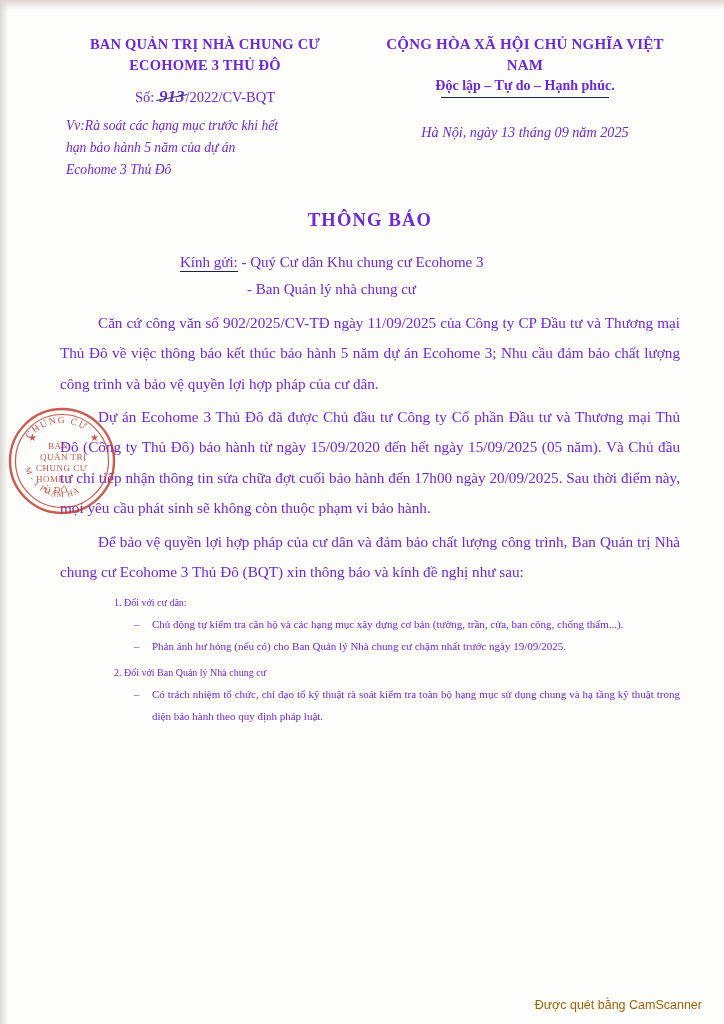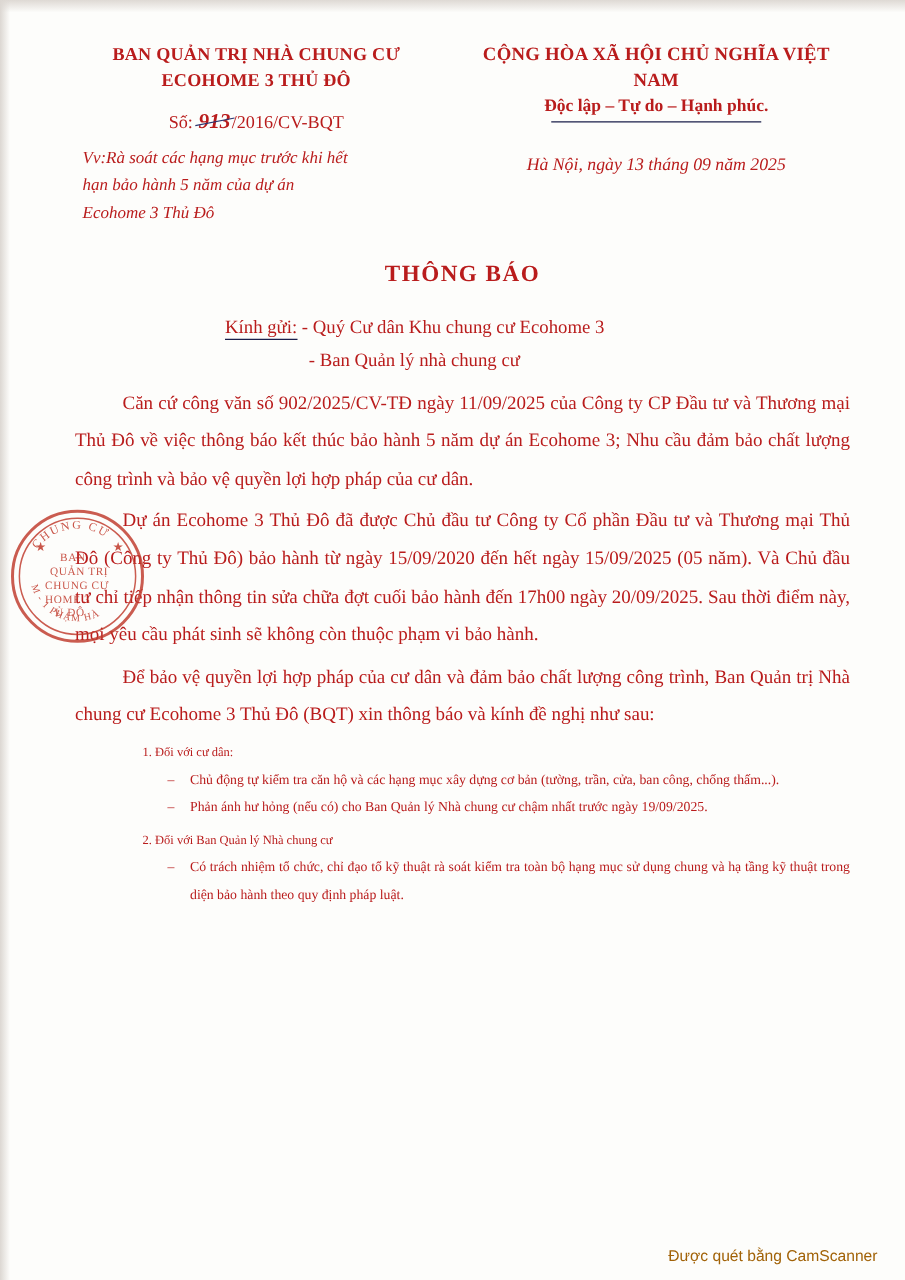--- a/index.html
+++ b/index.html
@@ -33,21 +33,21 @@
     left: 0; top: 0; bottom: 0; width: 8px;
     background: linear-gradient(90deg, #dcd7d2 0%, rgba(253,253,251,0) 100%);
     pointer-events: none;
   }
 
   .doc {
     position: absolute;
     left: 60px;
     top: 34px;
     width: 620px;
-    color: #b91c1c;
+    color: #6d28d9;
   }
 
   
   .header {
     display: flex;
     justify-content: space-between;
     align-items: flex-start;
   }
   .hdr-left { width: 290px; text-align: center; }
   .hdr-right { width: 310px; text-align: center; }
@@ -194,21 +194,21 @@
 
   <div class="doc">
 
     <div class="header">
       <div class="hdr-left">
         <div class="org-name">BAN QUẢN TRỊ NHÀ CHUNG CƯ</div>
         <div class="org-name">ECOHOME 3 THỦ ĐÔ</div>
 
         <div class="so-line">
           <span>Số:</span>
-          <span class="so-number"><span>913</span><span class="strike"></span></span><span>/2016/CV-BQT</span>
+          <span class="so-number"><span>913</span><span class="strike"></span></span><span>/2022/CV-BQT</span>
         </div>
 
         <div class="vv">
           <div>Vv:Rà soát  các hạng mục trước khi hết</div>
           <div>hạn bảo hành 5 năm của dự án</div>
           <div>Ecohome 3 Thủ Đô</div>
         </div>
       </div>
 
       <div class="hdr-right">

